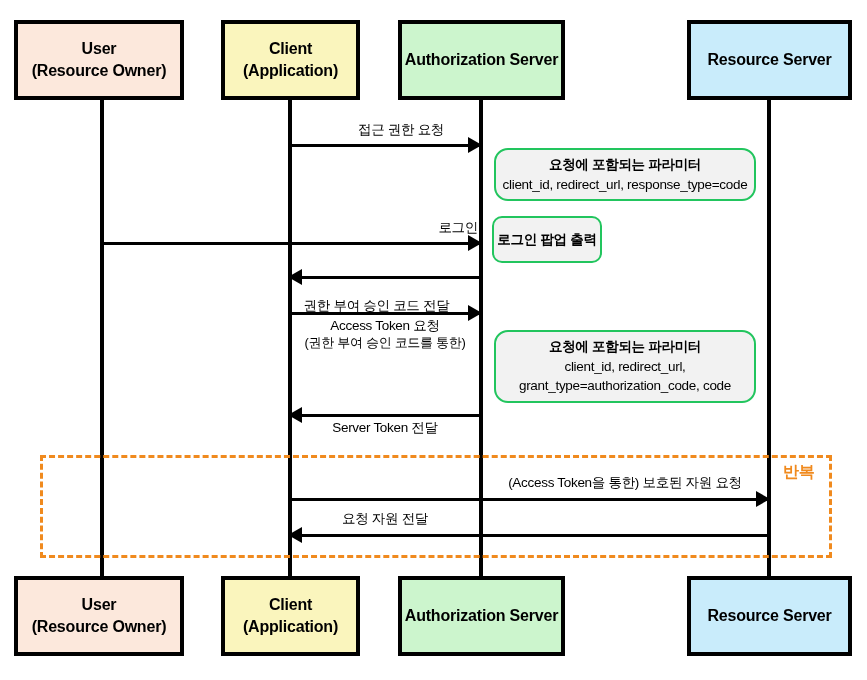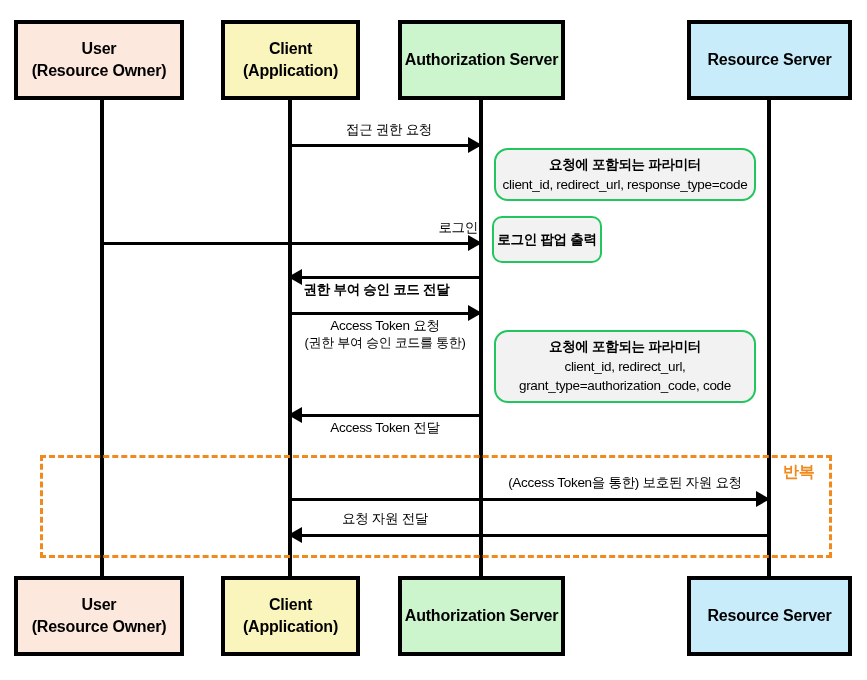--- a/index.html
+++ b/index.html
@@ -127,40 +127,40 @@
   <div class="actor-box" style="left:398px; top:20px; width:167px; height:80px; background:#ccf5cd;">
     <div>Authorization Server</div>
   </div>
 
   <div class="actor-box" style="left:687px; top:20px; width:165px; height:80px; background:#c9ecfb;">
     <div>Resource Server</div>
   </div>
 
   <div class="msg-line" style="left:290px; top:144px; width:190px;"></div>
   <div class="arrow-head right" style="left:468px; top:137px;"></div>
-  <div class="msg-label" style="left:296px; top:122px; width:186px;">접근 권한 요청</div>
+  <div class="msg-label" style="left:308px; top:122px; width:186px;">접근 권한 요청</div>
 
   <div class="msg-line" style="left:102px; top:242px; width:378px;"></div>
   <div class="arrow-head right" style="left:468px; top:235px;"></div>
   <div class="msg-label" style="left:292px; top:220px; width:186px;text-align:right;">로그인</div>
 
   <div class="msg-line" style="left:292px; top:276px; width:188px;"></div>
   <div class="arrow-head left" style="left:288px; top:269px;"></div>
-  <div class="msg-label" style="left:292px; top:282px; width:169px;font-weight:bold;">권한 부여 승인 코드 전달</div>
+  <div class="msg-label" style="left:292px; top:298px; width:169px;">권한 부여 승인 코드 전달</div>
 
   <div class="msg-line" style="left:290px; top:312px; width:190px;"></div>
   <div class="arrow-head right" style="left:468px; top:305px;"></div>
   <div class="msg-label" style="left:288px; top:318px; width:194px;">
     <span>Access Token 요청</span>
     <span class="sub">(권한 부여 승인 코드를 통한)</span>
   </div>
 
   <div class="msg-line" style="left:292px; top:414px; width:188px;"></div>
   <div class="arrow-head left" style="left:288px; top:407px;"></div>
-  <div class="msg-label" style="left:292px; top:420px; width:186px;">Access Token 전달</div>
+  <div class="msg-label" style="left:292px; top:420px; width:186px;">Server Token 전달</div>
 
   <div class="msg-line" style="left:290px; top:498px; width:478px;"></div>
   <div class="arrow-head right" style="left:756px; top:491px;"></div>
   <div class="msg-label" style="left:490px; top:475px; width:270px;">(Access Token을 통한) 보호된 자원 요청</div>
 
   <div class="msg-line" style="left:292px; top:534px; width:476px;"></div>
   <div class="arrow-head left" style="left:288px; top:527px;"></div>
   <div class="msg-label" style="left:292px; top:511px; width:186px;">요청 자원 전달</div>
 
   <div class="note" style="left:494px; top:148px; width:262px; height:53px;">

